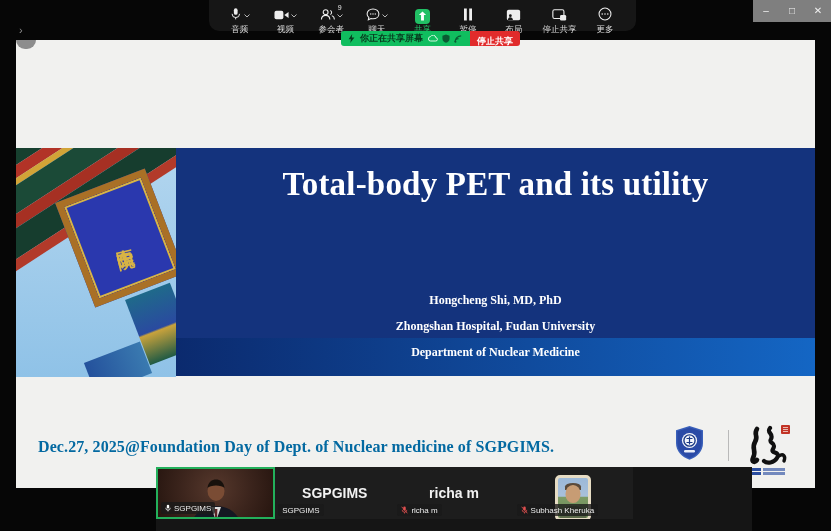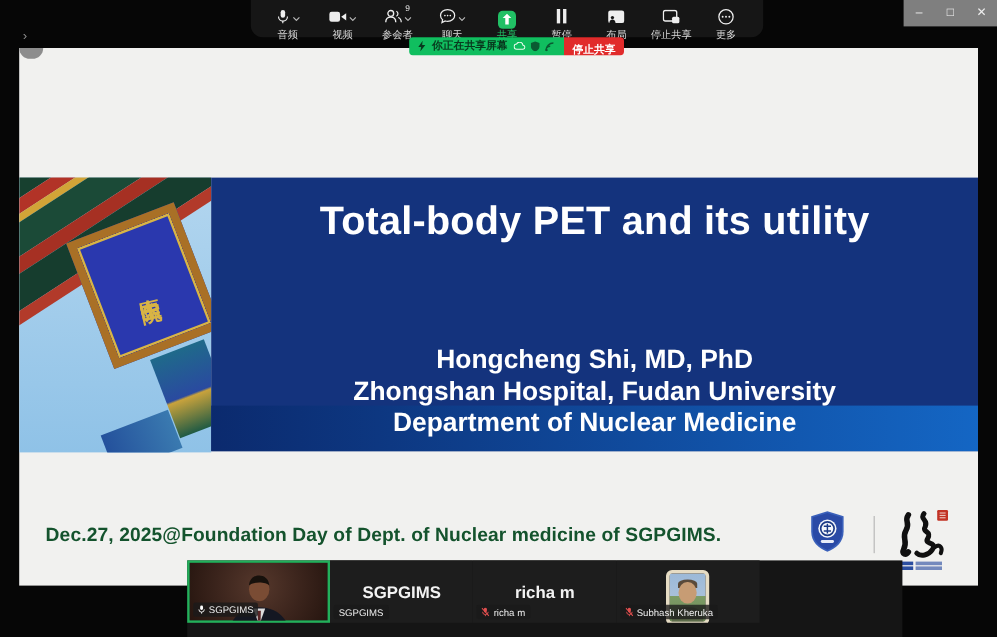--- a/index.html
+++ b/index.html
@@ -33,21 +33,21 @@
   .stop-share { background:#e12b2b; border-radius:0 3px 3px 0; display:flex; align-items:flex-start;
     padding:0 7px; gap:4px; cursor:default;flex-direction:column; }
   .stop-square { width:6px; height:6px; background:#fff; }
   .stop-label { font-size:9px; font-weight:bold; color:#fff; white-space:nowrap; }
 
   
   .left-chevron { position:absolute; left:19px; top:24px; color:#8f8f8f; font-size:11px; }
 
   
   .slide { position:absolute; left:16px; top:40px; width:799px; height:448px;
-    background:#f1f1ef; overflow:hidden; z-index:5; }
+    background:#f1f1ef; overflow:hidden; z-index:5;font-family:Liberation Serif, serif; }
   .slide-notch { position:absolute; left:0; top:0; width:20px; height:9px;
     background:#8d8d8d; border-radius:0 0 10px 10px; }
 
   
   .photo { position:absolute; left:0; top:108px; width:160px; height:229px; overflow:hidden;
     background:linear-gradient(180deg,#b3d6ef 0%,#8fc2e7 100%); }
   .roof { position:absolute; left:-80px; top:-34px; width:300px; height:190px; transform:rotate(-33deg); }
   .roof div { width:100%; }
   .r1{height:20px;background:#17402f;} .r2{height:11px;background:#b23327;}
   .r3{height:6px;background:#d2a437;}  .r4{height:24px;background:#1b4a37;}
@@ -63,24 +63,24 @@
   .ornament2 { position:absolute; right:28px; bottom:-8px; width:60px; height:34px;
     transform:rotate(-21deg); background:linear-gradient(90deg,#24519c,#3a7ab0); }
 
   
   .banner { position:absolute; left:160px; top:108px; width:639px; height:228px; background:#14337d; }
   .banner-band { position:absolute; left:0; bottom:0; width:100%; height:38px;
     background:linear-gradient(90deg,#0b2a6e 0%,#1466c4 100%); }
   .banner-title { position:absolute; top:14px; left:0; width:100%; text-align:center;
     color:#fff; font-size:33px; line-height:44px; font-weight:bold; letter-spacing:0.2px; }
   .banner-author { position:absolute; top:139px; left:0; width:100%; text-align:center;
-    color:#fff; font-size:22px; line-height:26px; font-weight:bold; }
-
-  
-  .slide-footer { position:absolute; left:22px; top:398px; color:#14532d;
+    color:#fff; font-size:12px; line-height:26px; font-weight:bold; }
+
+  
+  .slide-footer { position:absolute; left:22px; top:398px; color:#0369a1;
     font-size:16px; font-weight:bold; letter-spacing:0.1px; }
   .logo-shield { position:absolute; left:658px; top:385px; }
   .logo-divider { position:absolute; left:712px; top:390px; width:1px; height:31px; background:#b9b9b9; }
   .logo-calligraphy { position:absolute; left:727px; top:383px; }
   .logo-subtext { position:absolute; left:731px; top:428px; width:58px; }
   .logo-subtext .row { display:flex; gap:2px; margin-bottom:1px; }
   .logo-subtext .b1 { width:14px; height:3px; background:#2b4ea0; }
   .logo-subtext .b2 { width:22px; height:3px; background:#7389bd; }
 
   

